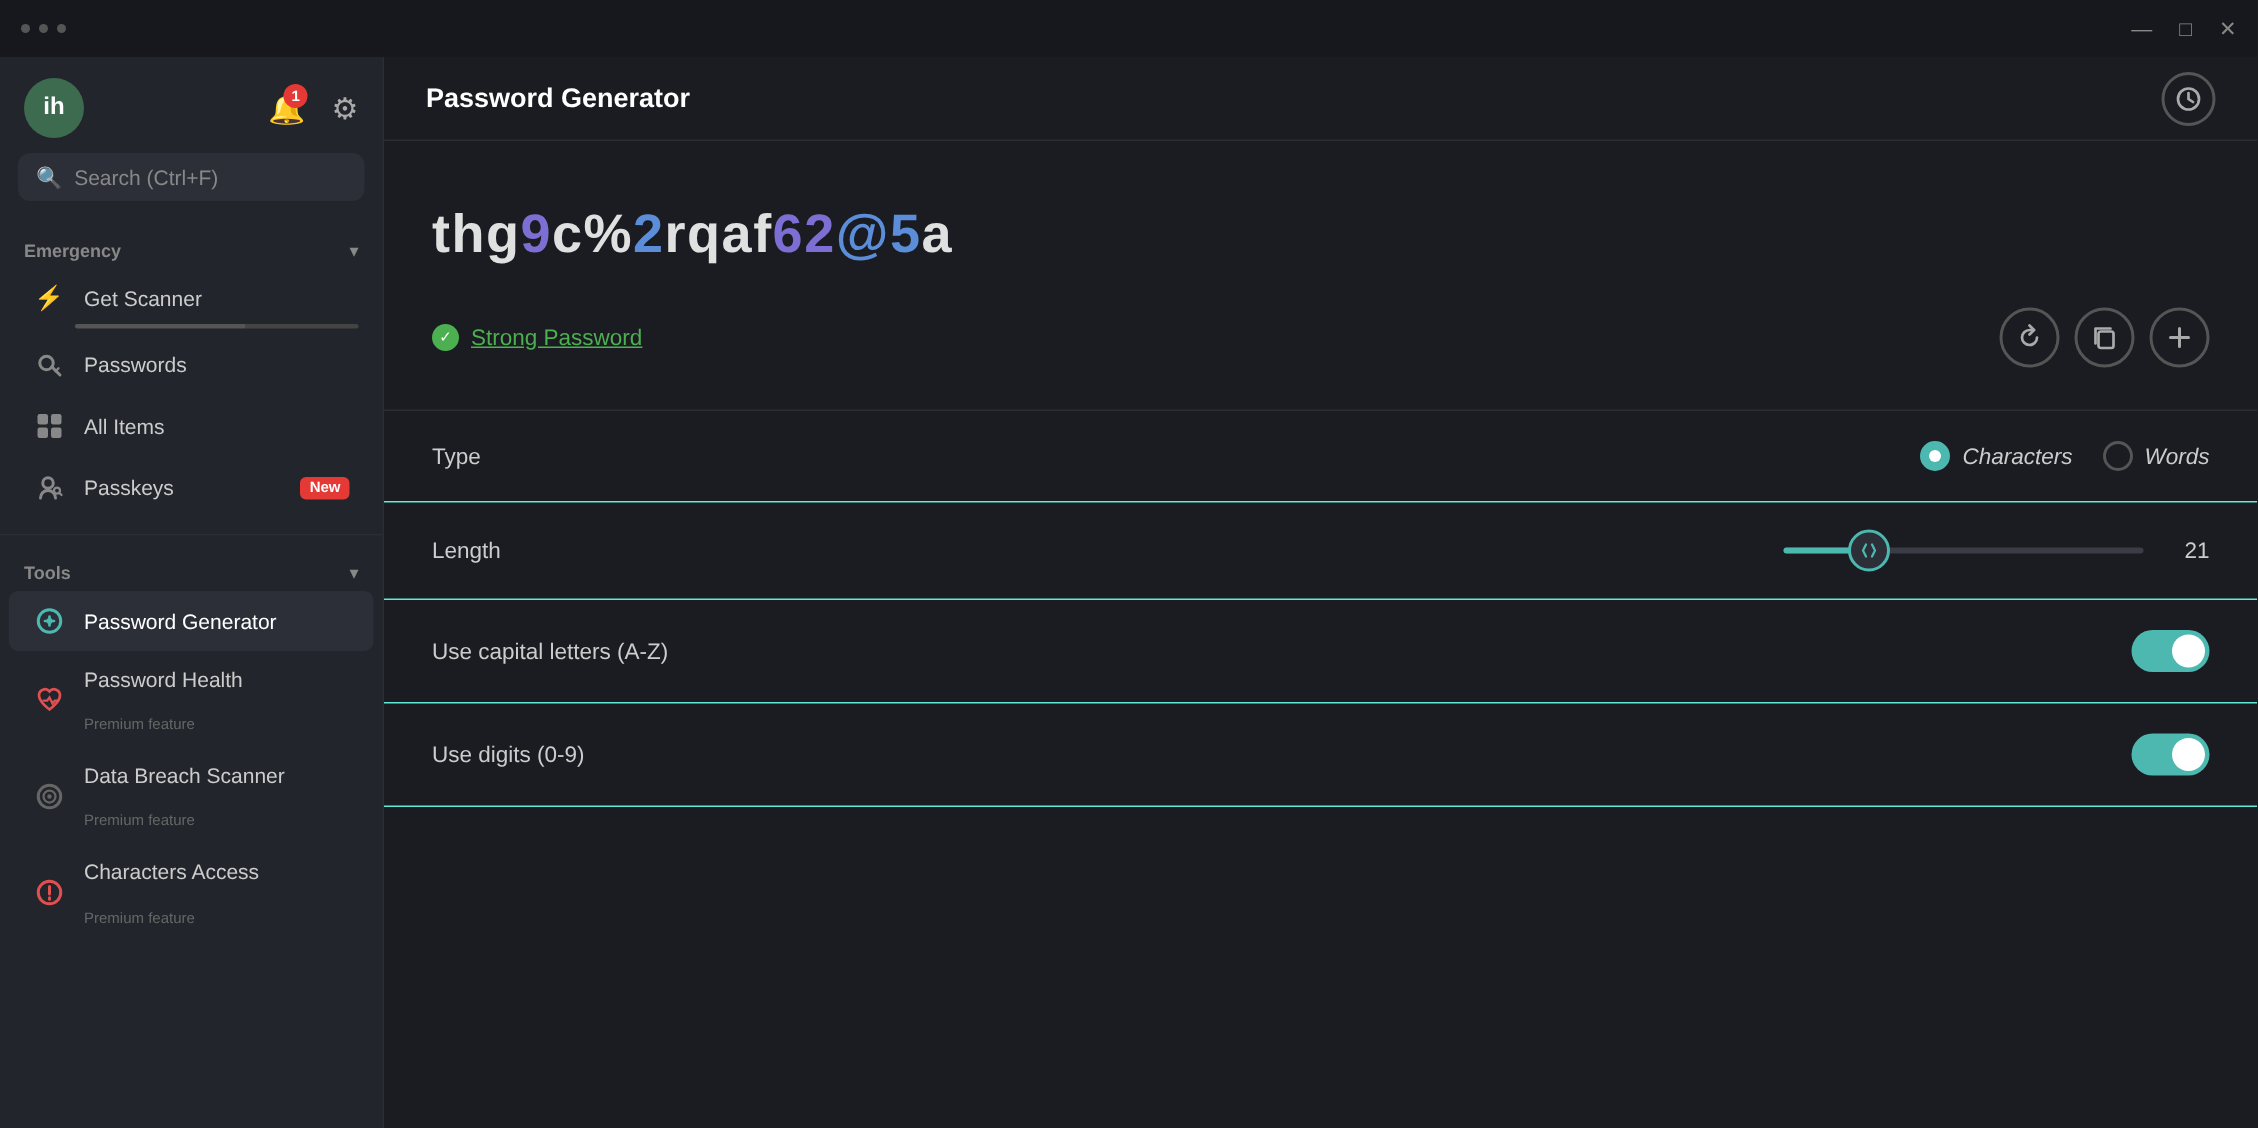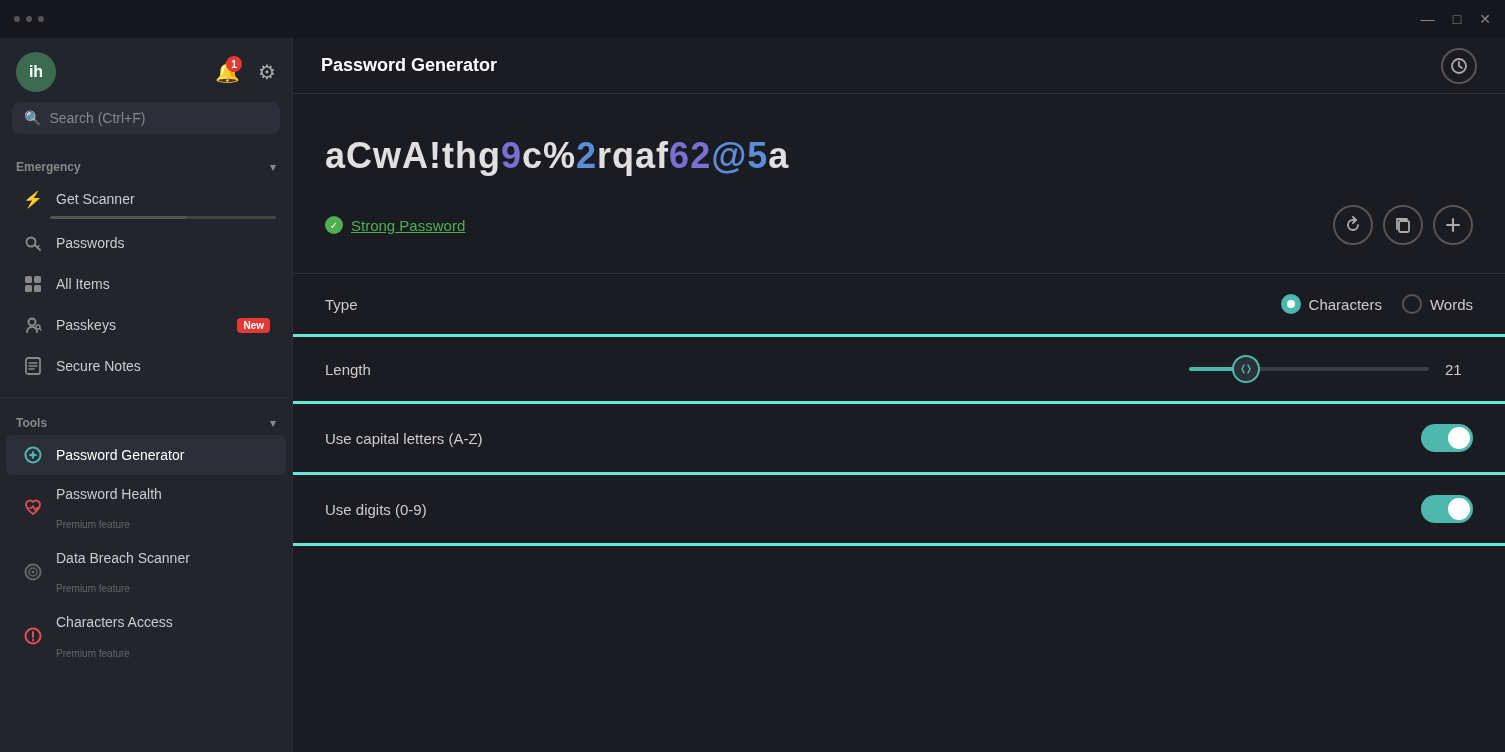--- a/index.html
+++ b/index.html
@@ -40,21 +40,21 @@
 
     
     .app-body {
       display: flex;
       flex: 1;
       overflow: hidden;
     }
 
     
     .sidebar {
-      width: 293px;
+      width: 256px;
       background: #22252b;
       display: flex;
       flex-direction: column;
       flex-shrink: 0;
       overflow-y: auto;
       border-right: 1px solid #2a2d34;
     }
     .sidebar-header {
       padding: 14px 16px 10px;
       display: flex;
@@ -229,28 +229,28 @@
       cursor: pointer;
     }
 
     
     .options-area {
       flex: 1; overflow-y: auto;
     }
     .option-row {
       display: flex; align-items: center; justify-content: space-between;
       padding: 20px 32px;
-      border-bottom: 3px solid #5eead4;
+      border-bottom: 1px solid #5eead4;
     }
     .option-label {
       font-size: 15px; color: #ccc;
     }
 
     
-    .type-selector { display: flex; align-items: flex-end; gap: 20px; }
+    .type-selector { display: flex; align-items: flex-end; gap: 20px; font-style: italic; }
     .radio-option {
       display: flex; align-items: center; gap: 8px; cursor: pointer;
     }
     .radio-circle {
       width: 20px; height: 20px; border-radius: 50%;
       border: 2px solid #555;
       display: flex; align-items: center; justify-content: center;
     }
     .radio-circle.selected {
       border-color: #4db8b0;
@@ -283,21 +283,21 @@
       position: absolute;
       left: 18%;
       top: 50%; transform: translateY(-50%);
       width: 28px; height: 28px; border-radius: 50%;
       background: #2c2f38;
       border: 2px solid #4db8b0;
       display: flex; align-items: center; justify-content: center;
       cursor: pointer;
       font-size: 10px; color: #4db8b0;
     }
-    .slider-value { font-size: 15px; color: #ccc; min-width: 28px; }
+    .slider-value { font-size: 15px; color: #ccc; min-width: 28px; text-align: right; }
 
     
     .toggle {
       width: 52px; height: 28px; border-radius: 14px;
       background: #4db8b0;
       position: relative; cursor: pointer;
     }
     .toggle-knob {
       position: absolute;
       right: 3px; top: 3px;
@@ -393,29 +393,20 @@
             <circle cx="8" cy="6" r="3.5" stroke="#888" stroke-width="2" fill="none"></circle>
             <path d="M3 16c0-3 2.2-5 5-5s5 2 5 5" stroke="#888" stroke-width="2" stroke-linecap="round" fill="none"></path>
             <circle cx="14" cy="11" r="2" stroke="#888" stroke-width="1.5" fill="none"></circle>
             <path d="M15.5 12.5L17 14" stroke="#888" stroke-width="1.5" stroke-linecap="round"></path>
           </svg>
         </div>
         <span class="nav-item-label">Passkeys</span>
         <span class="new-badge">New</span>
       </div>
 
-      <div class="nav-item">
-        <div class="nav-item-icon">
-          <svg width="16" height="18" viewBox="0 0 16 18" fill="none">
-            <rect x="1" y="1" width="14" height="16" rx="2" stroke="#888" stroke-width="1.8" fill="none"></rect>
-            <path d="M4 6h8M4 9h8M4 12h5" stroke="#888" stroke-width="1.5" stroke-linecap="round"></path>
-          </svg>
-        </div>
-        <span class="nav-item-label">Secure Notes</span>
-      </div>
     </div>
 
     <div class="divider"></div>
 
     <div class="nav-section">
       <div class="nav-section-header">
         <span class="nav-section-title">Tools</span>
         <span class="chevron">▾</span>
       </div>
 
@@ -481,21 +472,20 @@
           <svg width="18" height="18" viewBox="0 0 18 18" fill="none">
             <circle cx="9" cy="9" r="7" stroke="#aaa" stroke-width="1.8" fill="none"></circle>
             <path d="M9 5v4l3 2" stroke="#aaa" stroke-width="1.8" stroke-linecap="round"></path>
           </svg>
         </button>
       </div>
     </div>
 
     <div class="password-area">
       <div class="password-display">
-        <span class="pw-default">aCwA!</span>
           <span class="pw-default">thg</span>
           <span class="pw-number">9</span>
           <span class="pw-default">c%</span>
           <span class="pw-highlight">2</span>
           <span class="pw-default">rqaf</span>
           <span class="pw-number">6</span>
           <span class="pw-number">2</span>
           <span class="pw-highlight">@</span>
           <span class="pw-highlight">5</span>
           <span class="pw-default">a</span>

